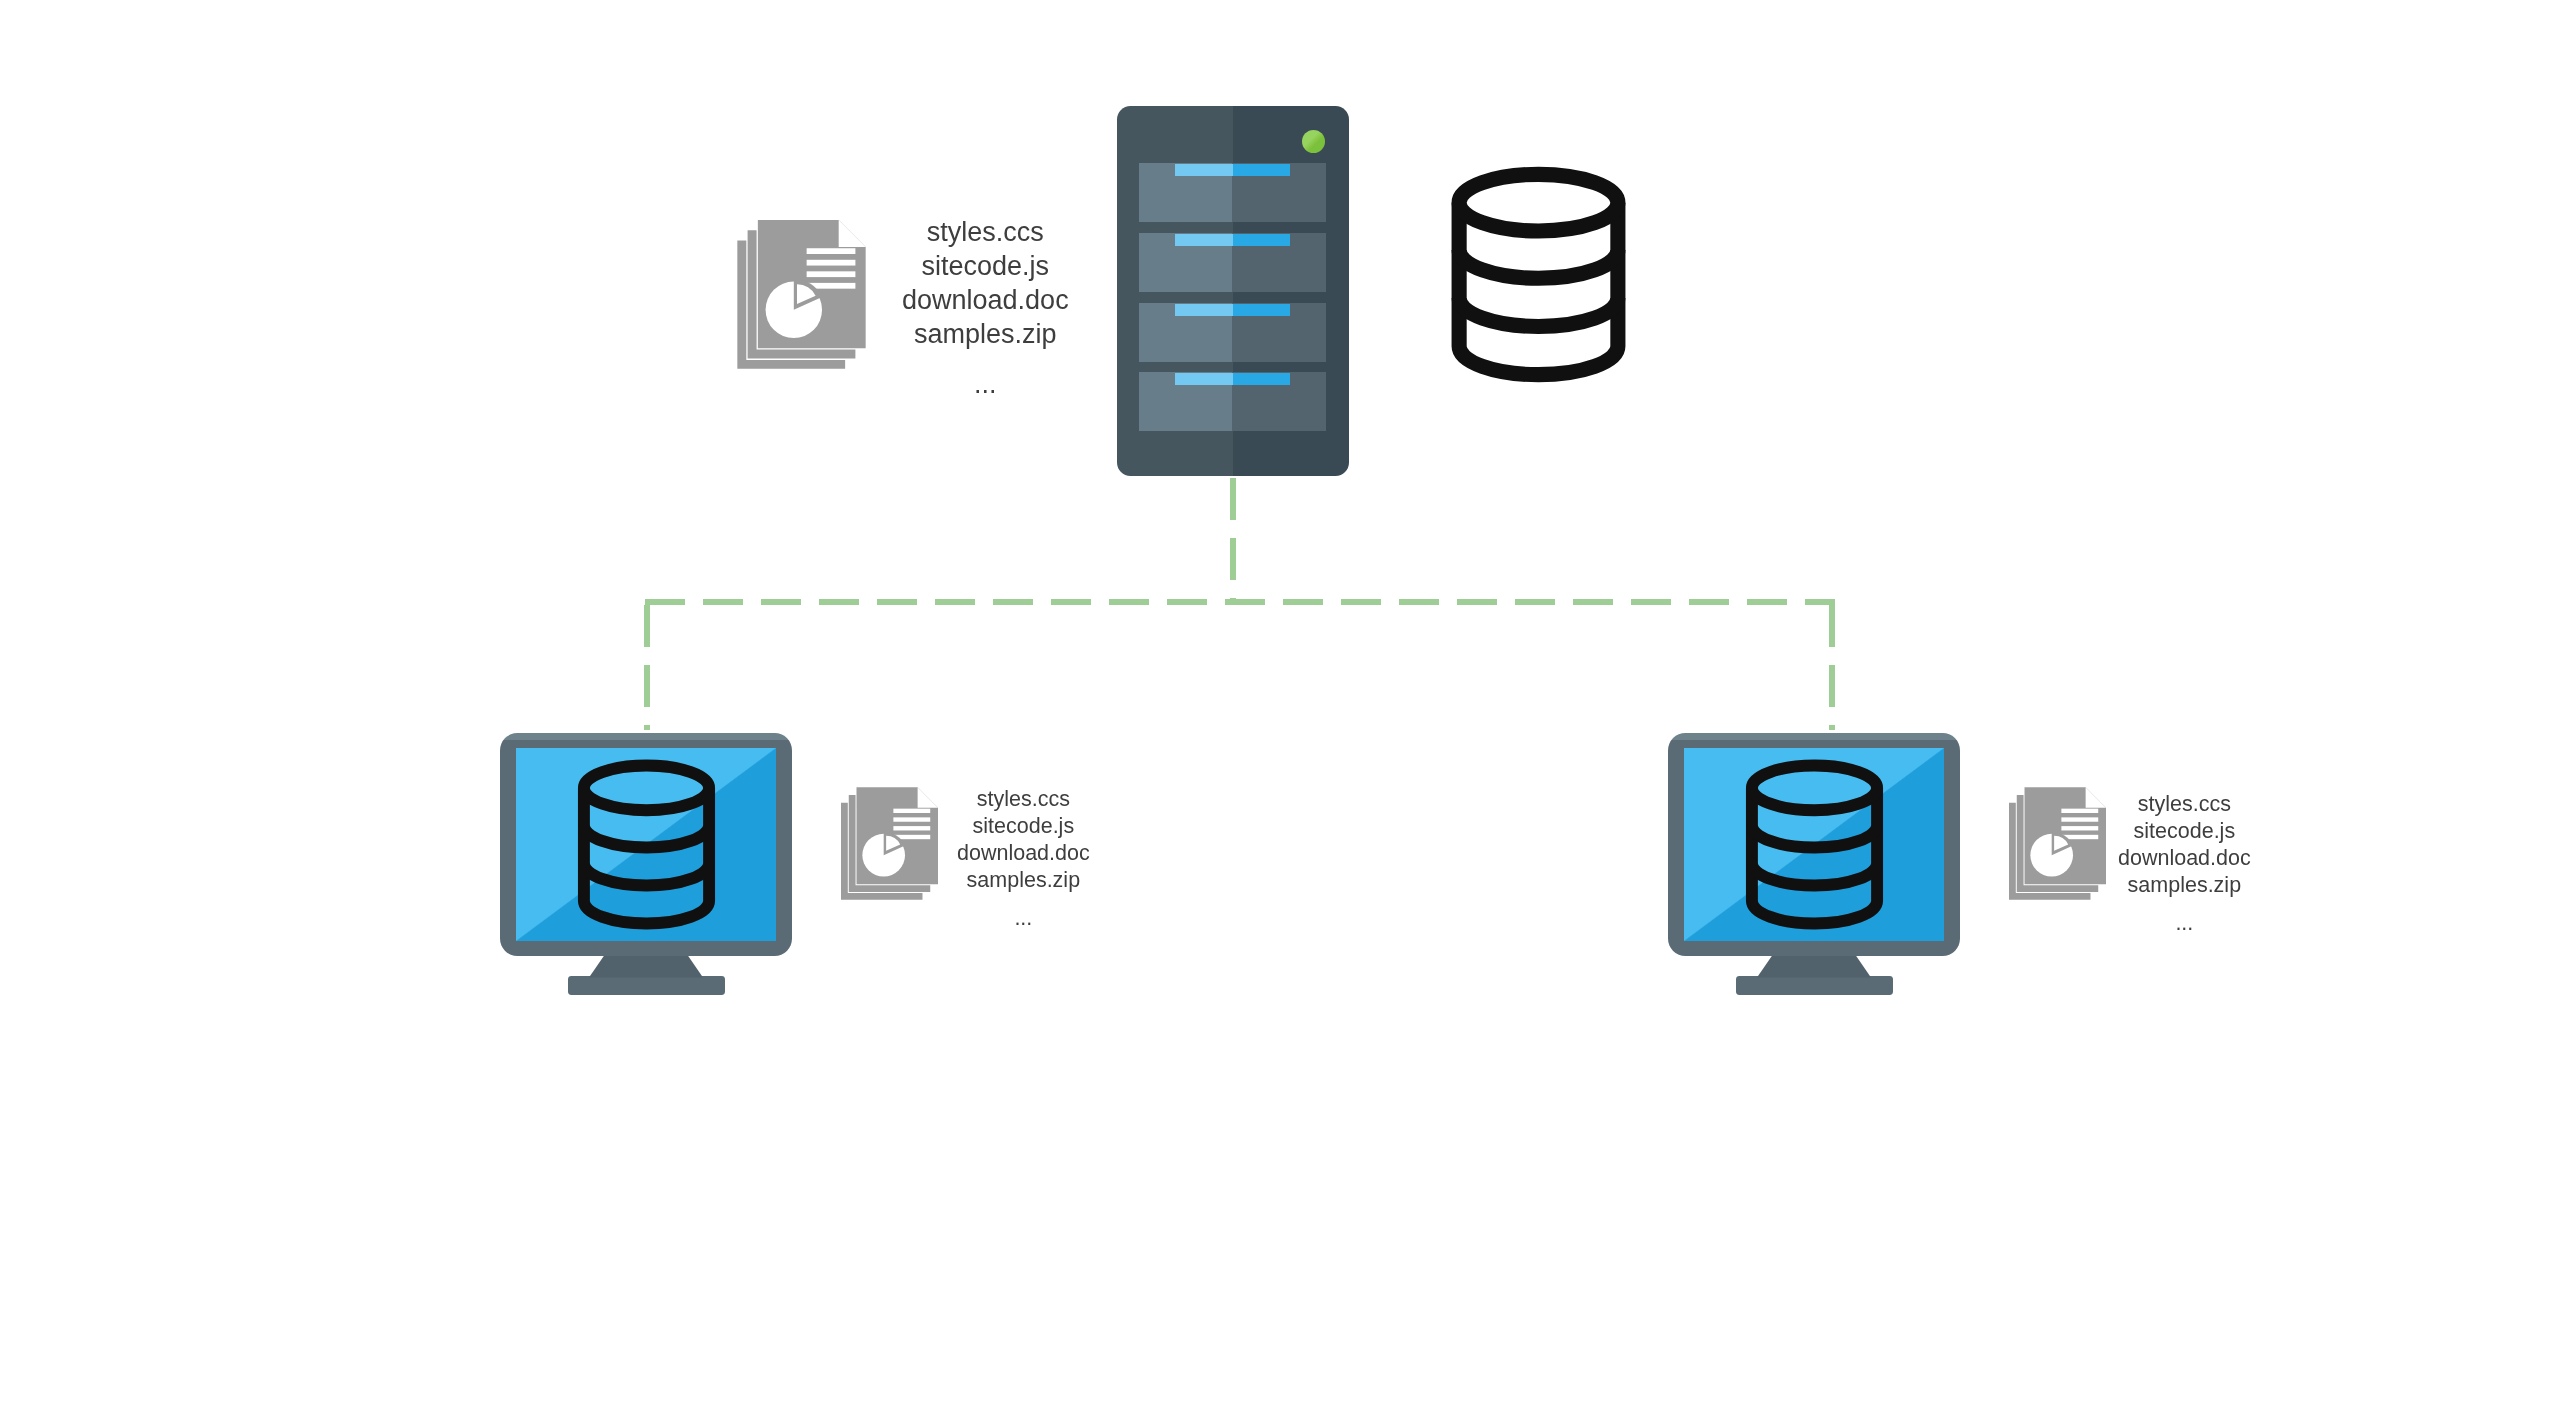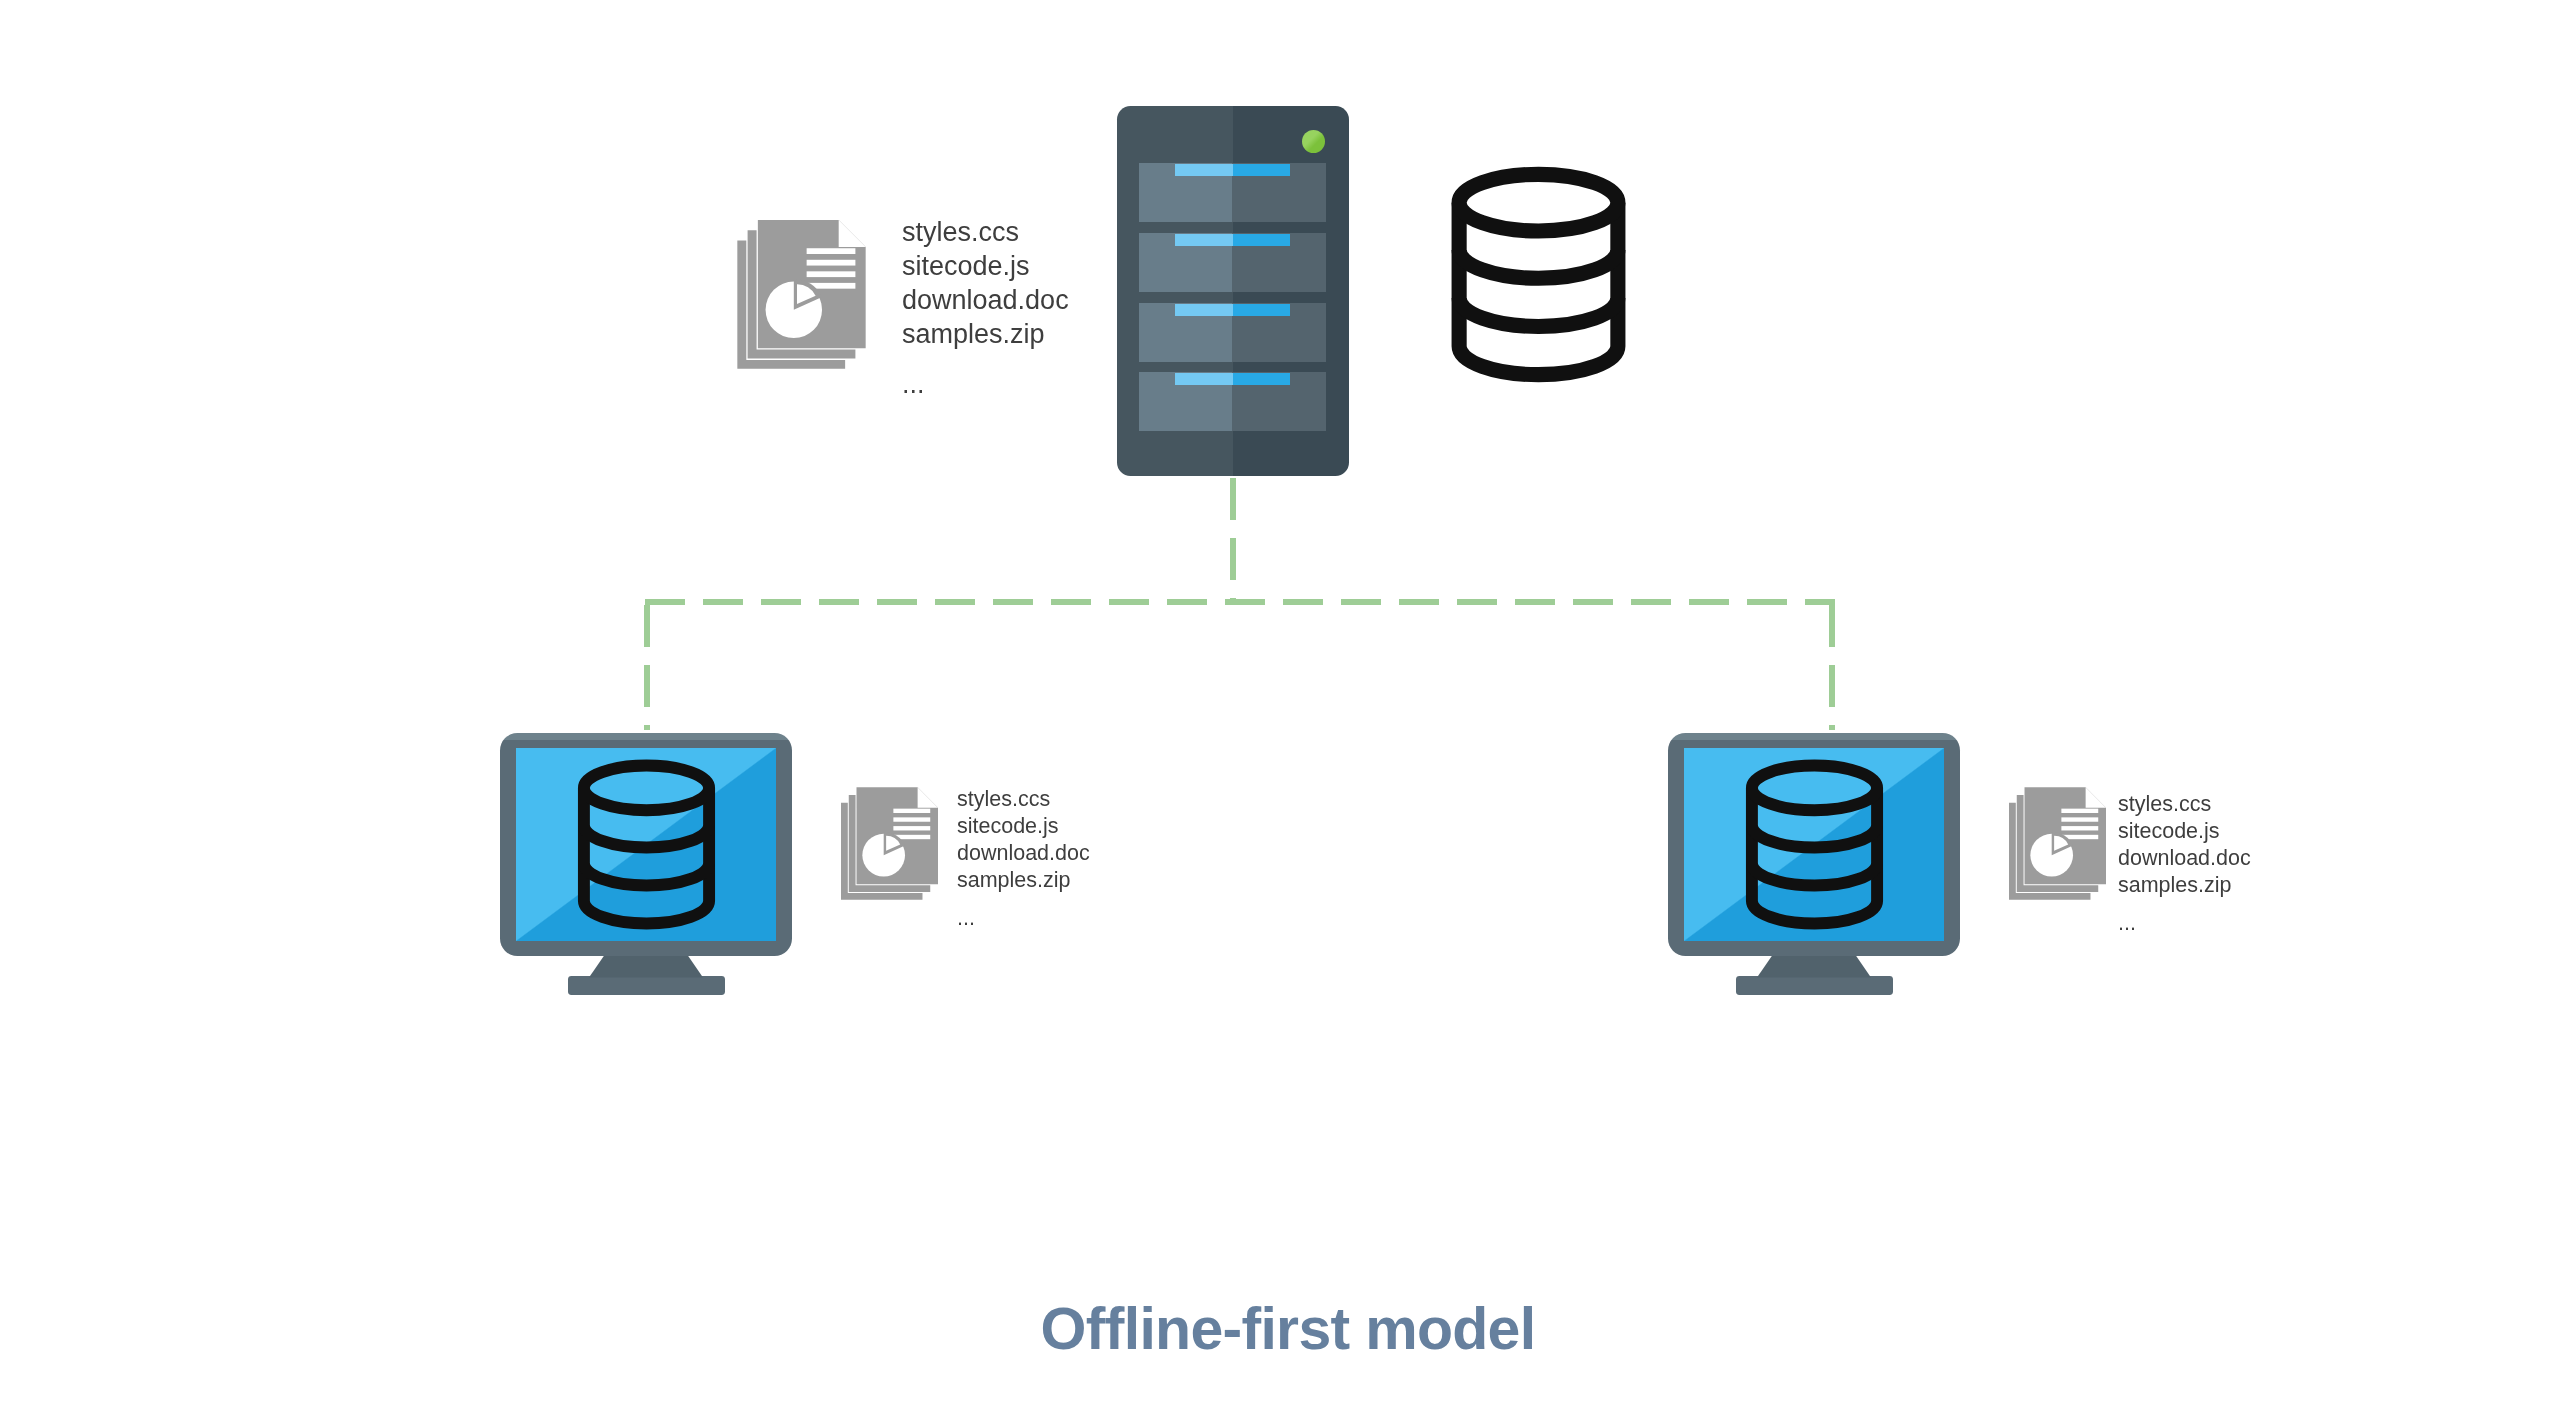--- a/index.html
+++ b/index.html
@@ -34,21 +34,21 @@
   .monitor-frame{width:292px;height:223px;border-radius:17.4px;
     background:linear-gradient(180deg,var(--monitor_frame_hl) 0 6.7px,var(--monitor_frame) 6.7px);}
   .monitor-screen{position:absolute;left:16px;top:14.8px;width:260px;height:193px;
     background:linear-gradient(to bottom right,var(--screen_light) 49.8%,var(--screen_dark) 50.2%);}
   .monitor-db{position:absolute;left:56px;top:10px;width:149px;height:173px;}
   .monitor-neck{width:114px;height:21.5px;background:var(--monitor_stand);
     clip-path:polygon(13% 0,87% 0,100% 100%,0 100%);}
   .monitor-base{width:157px;height:19.5px;border-radius:3.4px;background:var(--monitor_frame);}
 
   
-  .filelist{color:var(--file_text);}
+  .filelist{color:var(--file_text);text-align:center;}
   .filelist.big{font-size:27px;line-height:34px;}
   .filelist.small{font-size:21.5px;line-height:27px;}
   .filelist .fitem:last-child{margin-top:16px;}
   .filelist.small .fitem:last-child{margin-top:10.7px;}
 
   
   .title{left:50%;top:1295px;transform:translateX(-50%);color:var(--title_text);
     font-size:59px;font-weight:bold;letter-spacing:-0.7px;white-space:nowrap;}
 
   svg{display:block;}
@@ -169,16 +169,15 @@
     <path d="M46.5,65.5 L46.5,50 A16,16 0 0 1 61,59 Z" fill="#ffffff"></path>
   </svg>
   <div class="abs filelist small" style="left:2118px;top:791px">
     <div class="fitem">styles.ccs</div>
     <div class="fitem">sitecode.js</div>
     <div class="fitem">download.doc</div>
     <div class="fitem">samples.zip</div>
     <div class="fitem">...</div>
   </div>
 
-  <div class="abs title">Offline-first model</div>
 
 </div>
 
 
 </body></html>

